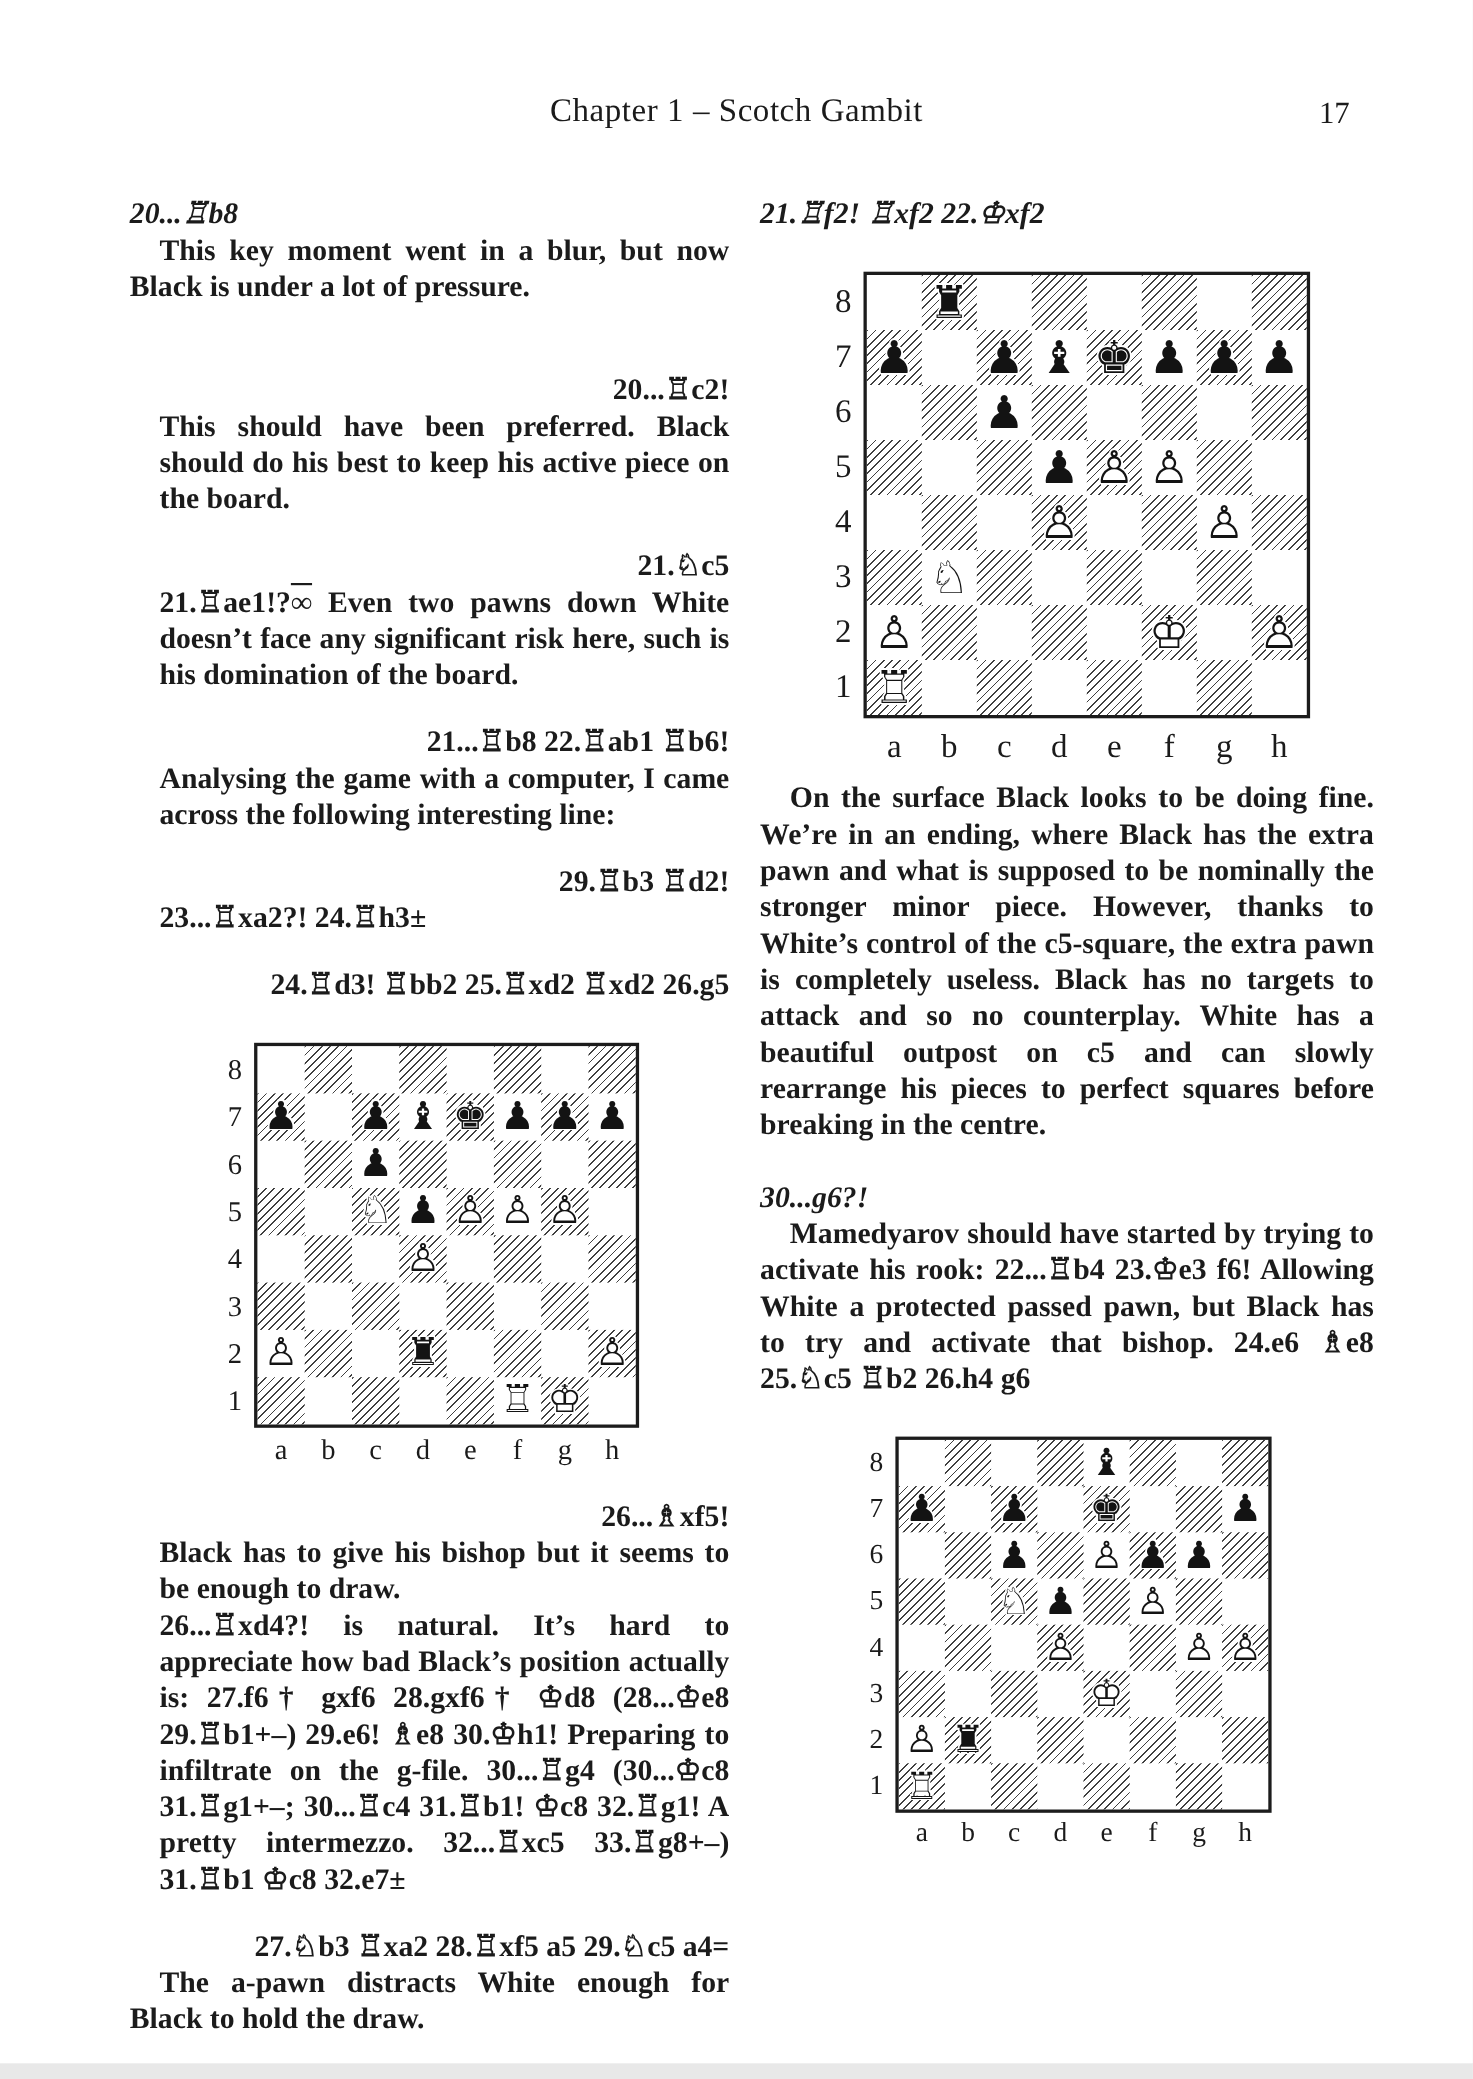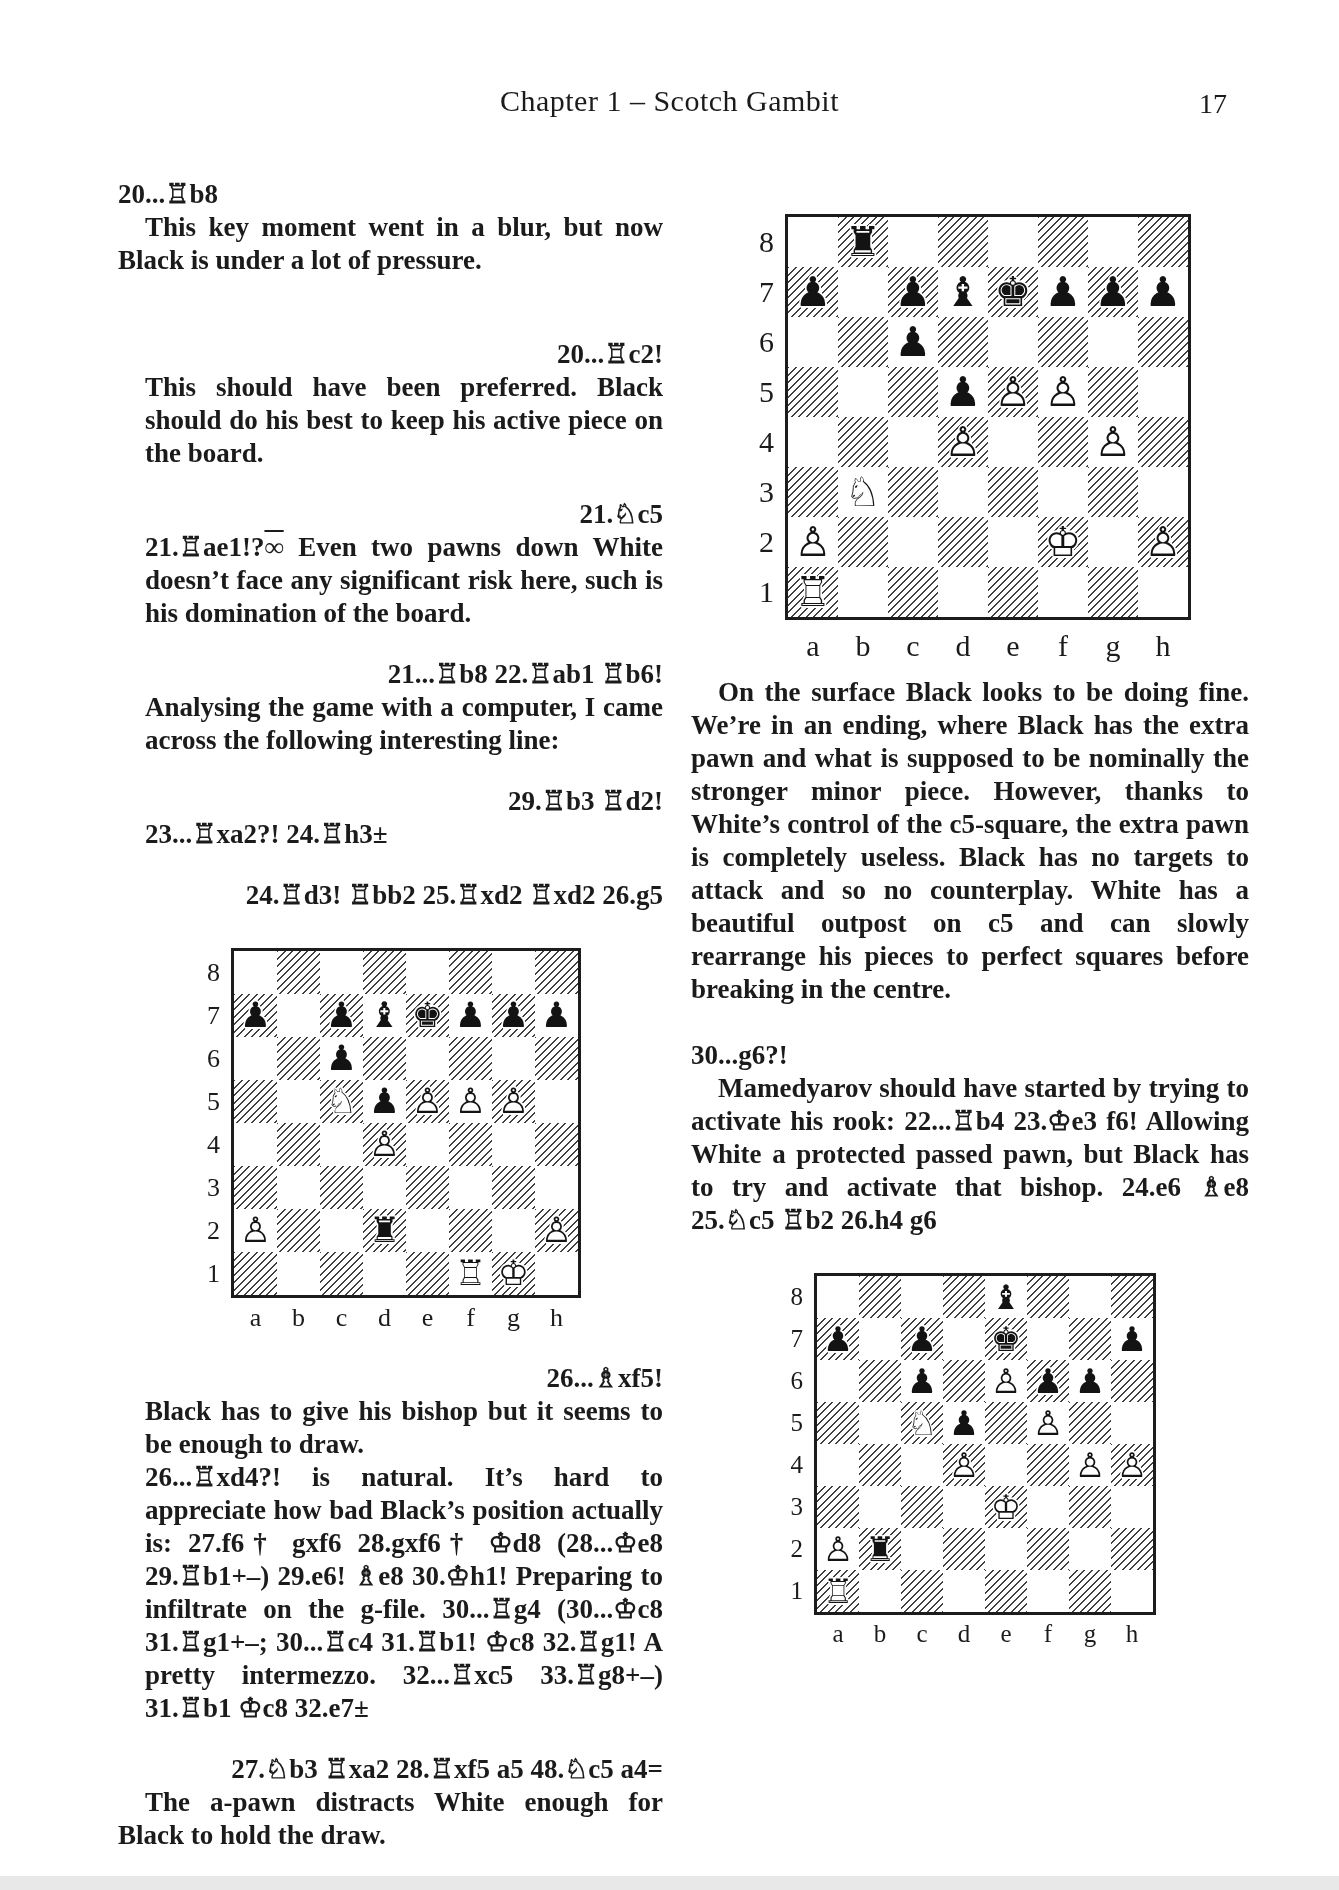--- a/index.html
+++ b/index.html
@@ -22,21 +22,21 @@
     position:absolute;top:178px;left:118px;
     display:flex;gap:28px;
   }
   .col{font-size:27px;line-height:33px;}
   .col-left{width:545px;}
   .col-right{width:558px;}
   p{margin:0;text-align:justify;font-weight:bold;}
   .para{text-indent:27px;}
   .note{margin-left:27px;}
   .moveline{text-align:right;margin-top:28px;}
-  .heading{font-weight:700;text-align:left;}
+  .heading{font-weight:700;text-align:left;font-style:italic;}
   .vspace{height:33px;}
   .comp{text-decoration:overline;}
 
   
   .diagram{margin:36px auto 14px;}
   .dgwrap{display:grid;}
   .dg-ranks{display:flex;flex-direction:column;}
   .dg-rank{text-align:right;padding-right:11px;}
   .dg-board{
     display:grid;
@@ -208,25 +208,26 @@
               <div class="dg-file" style="width: 43px; font-size: 26px;">f</div>
               <div class="dg-file" style="width: 43px; font-size: 26px;">g</div>
               <div class="dg-file" style="width: 43px; font-size: 26px;">h</div>
             </div>
           </div>
         </div>
 
       <p class="moveline">26...♗xf5!</p>
       <p class="note">Black has to give his bishop but it seems to be enough to draw.</p>
       <p class="note">26...♖xd4?! is natural. It’s hard to appreciate how bad Black’s position actually is: 27.f6† gxf6 28.gxf6† ♔d8 (28...♔e8 29.♖b1+–) 29.e6! ♗e8 30.♔h1! Preparing to infiltrate on the g-file. 30...♖g4 (30...♔c8 31.♖g1+–; 30...♖c4 31.♖b1! ♔c8 32.♖g1! A pretty intermezzo. 32...♖xc5 33.♖g8+–) 31.♖b1 ♔c8 32.e7±</p>
-      <p class="moveline">27.♘b3 ♖xa2 28.♖xf5 a5 48.♘c5 a4=</p>
+      <p class="moveline">27.♘b3 ♖xa2 28.♖xf5 a5 29.♘c5 a4=</p>
       <p class="para">The a-pawn distracts White enough for Black to hold the draw.</p>
     </div>
 
     <div class="col col-right">
+      <p class="heading">21.♖f2! ♖xf2 22.♔xf2</p>
 
       <div class="diagram" style="width: 442px;">
           <div class="dgwrap" style="grid-template-columns: 36px auto; grid-template-rows: auto 42px;">
             <div class="dg-ranks" style="margin-top: 3px;">
               <div class="dg-rank" style="height: 50px; line-height: 50px; font-size: 30px;">8</div>
               <div class="dg-rank" style="height: 50px; line-height: 50px; font-size: 30px;">7</div>
               <div class="dg-rank" style="height: 50px; line-height: 50px; font-size: 30px;">6</div>
               <div class="dg-rank" style="height: 50px; line-height: 50px; font-size: 30px;">5</div>
               <div class="dg-rank" style="height: 50px; line-height: 50px; font-size: 30px;">4</div>
               <div class="dg-rank" style="height: 50px; line-height: 50px; font-size: 30px;">3</div>

